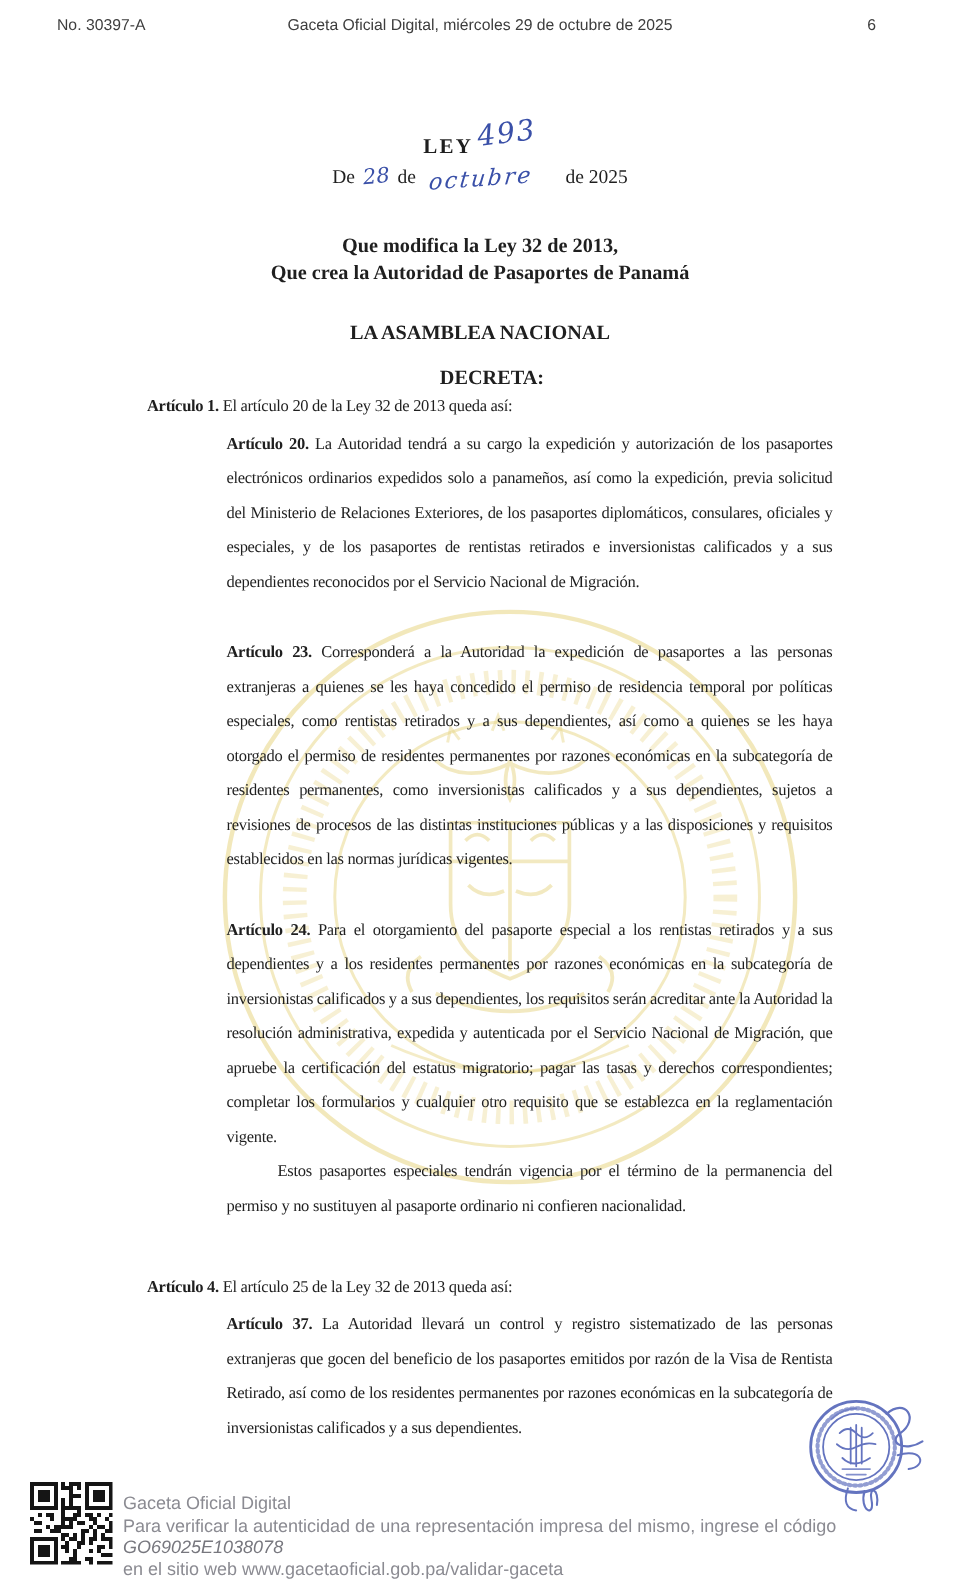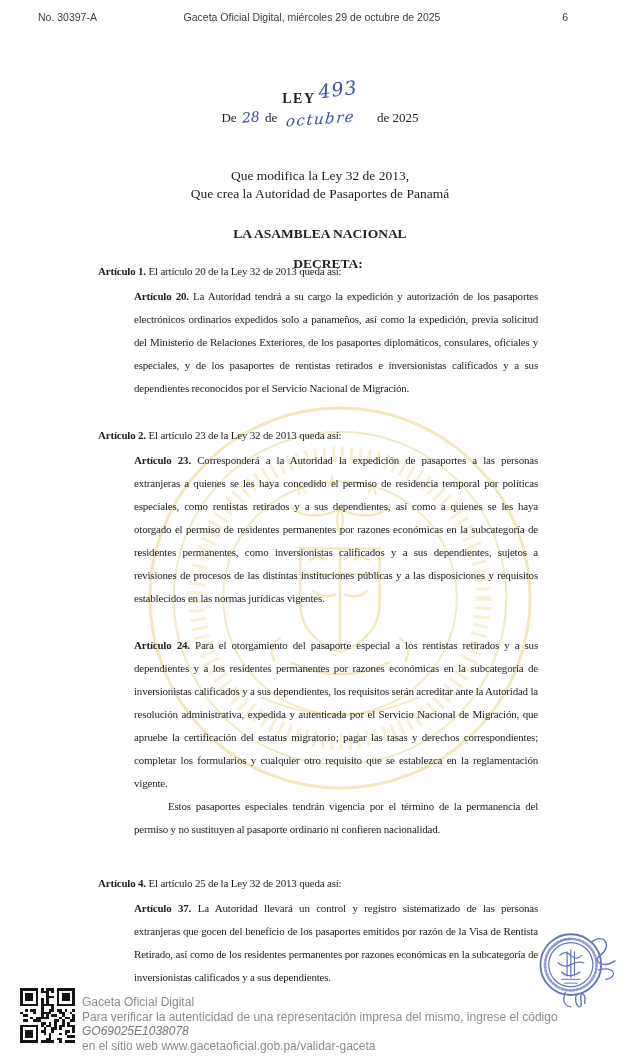--- a/index.html
+++ b/index.html
@@ -7,21 +7,21 @@
     position: relative;
     width: 640px; height: 1056px;
     background: #ffffff;
     overflow: hidden;
     font-family: "Liberation Serif", serif;
     color: #1f1f1f;
   }
 
   
   .gz-header {
-    position: absolute; top: 11px; left: 0; right: 16px;
+    position: absolute; top: 11px; left: 0; right: 0;
     padding: 0 56px 0 38px;
     display: flex; justify-content: space-between; align-items: baseline;
     font-family: "Liberation Sans", sans-serif;
     font-size: 10.5px; color: #3d3d3d;
   }
   .gz-header .center { position: absolute; left: 0; right: 0; text-align: center; }
 
   
   .watermark { position: absolute; left: 142px; top: 400px; width: 396px; height: 396px; pointer-events: none; }
 
@@ -29,33 +29,33 @@
   .law-block { position: absolute; top: 85px; left: 0; right: 0; text-align: center; }
   .ley-line { font-weight: bold; font-size: 14px; letter-spacing: 1.5px; }
   .hw { font-family: "DejaVu Serif", serif; font-style: italic; color: #3a50a8; }
   .hw-number { display: inline-block; font-size: 19px; letter-spacing: 1px;
                transform: rotate(-7deg) translateY(-7px); margin-left: 3px; font-weight: normal; }
   .date-line { font-size: 13px; margin-top: 1px; }
   .hw-day { display: inline-block; font-size: 14px; transform: rotate(-5deg); margin: 0 2px; }
   .hw-month { display: inline-block; font-size: 15px; letter-spacing: 1.5px;
               transform: rotate(-4deg) skewX(-10deg); margin: 0 10px 0 6px; position: relative; top: 2px; }
   .date-suffix { margin-left: 8px; }
-  .law-subtitle { margin-top: 41px; font-weight: normal; font-size: 13.5px; line-height: 18px; }
+  .law-subtitle { margin-top: 29px; font-weight: bold; font-size: 13.5px; line-height: 18px; }
   .assembly { margin-top: 23px; font-weight: bold; font-size: 13.5px; }
   .decree { margin-top: 14px; font-weight: bold; font-size: 13.5px; margin-left: 16px; }
 
   
   .content {
     position: absolute; left: 98px; top: 246px; width: 442px;
     font-size: 11px; line-height: 23px; letter-spacing: -0.2px;
   }
   .article { margin: 0 0 24px 0; }
   .article.gap-lg { margin-bottom: 31px; }
   .article-heading { margin: 14px 0 2px 0; }
-  .article-body { margin: 0 0 0 36px; width: 404px; text-align: justify; }
+  .article-body { margin: 0 0 0 53px; width: 404px; text-align: justify; }
   .article-body.cont { text-indent: 34px; }
   b { font-weight: bold; }
 
   
   .qr { position: absolute; left: 20px; top: 988px; width: 55px; height: 55px; }
   .footer-text {
     position: absolute; left: 82px; top: 995px;
     font-family: "Liberation Sans", sans-serif;
     font-size: 12px; line-height: 14.5px; color: #8b8b92;
   }
@@ -123,23 +123,20 @@
     <section class="article">
       <p class="article-heading">
         <b>Artículo 1.</b><span> El artículo 20 de la Ley 32 de 2013 queda así:</span>
       </p>
       <p class="article-body">
         <b>Artículo 20.</b><span> La Autoridad tendrá a su cargo la expedición y autorización de los pasaportes electrónicos ordinarios expedidos solo a panameños, así como la expedición, previa solicitud del Ministerio de Relaciones Exteriores, de los pasaportes diplomáticos, consulares, oficiales y especiales, y de los pasaportes de rentistas retirados e inversionistas calificados y a sus dependientes reconocidos por el Servicio Nacional de Migración.</span>
       </p>
     </section>
 
     <section class="article">
-      <p class="article-heading">
-        <b>Artículo 2.</b><span> El artículo 23 de la Ley 32 de 2013 queda así:</span>
-      </p>
       <p class="article-body">
         <b>Artículo 23.</b><span> Corresponderá a la Autoridad la expedición de pasaportes a las personas extranjeras a quienes se les haya concedido el permiso de residencia temporal por políticas especiales, como rentistas retirados y a sus dependientes, así como a quienes se les haya otorgado el permiso de residentes permanentes por razones económicas en la subcategoría de residentes permanentes, como inversionistas calificados y a sus dependientes, sujetos a revisiones de procesos de las distintas instituciones públicas y a las disposiciones y requisitos establecidos en las normas jurídicas vigentes.</span>
       </p>
     </section>
 
     <section class="article gap-lg">
       <p class="article-body">
         <b>Artículo 24.</b><span> Para el otorgamiento del pasaporte especial a los rentistas retirados y a sus dependientes y a los residentes permanentes por razones económicas en la subcategoría de inversionistas calificados y a sus dependientes, los requisitos serán acreditar ante la Autoridad la resolución administrativa, expedida y autenticada por el Servicio Nacional de Migración, que apruebe la certificación del estatus migratorio; pagar las tasas y derechos correspondientes; completar los formularios y cualquier otro requisito que se establezca en la reglamentación vigente.</span>
       </p>
       <p class="article-body cont">Estos pasaportes especiales tendrán vigencia por el término de la permanencia del permiso y no sustituyen al pasaporte ordinario ni confieren nacionalidad.</p>

